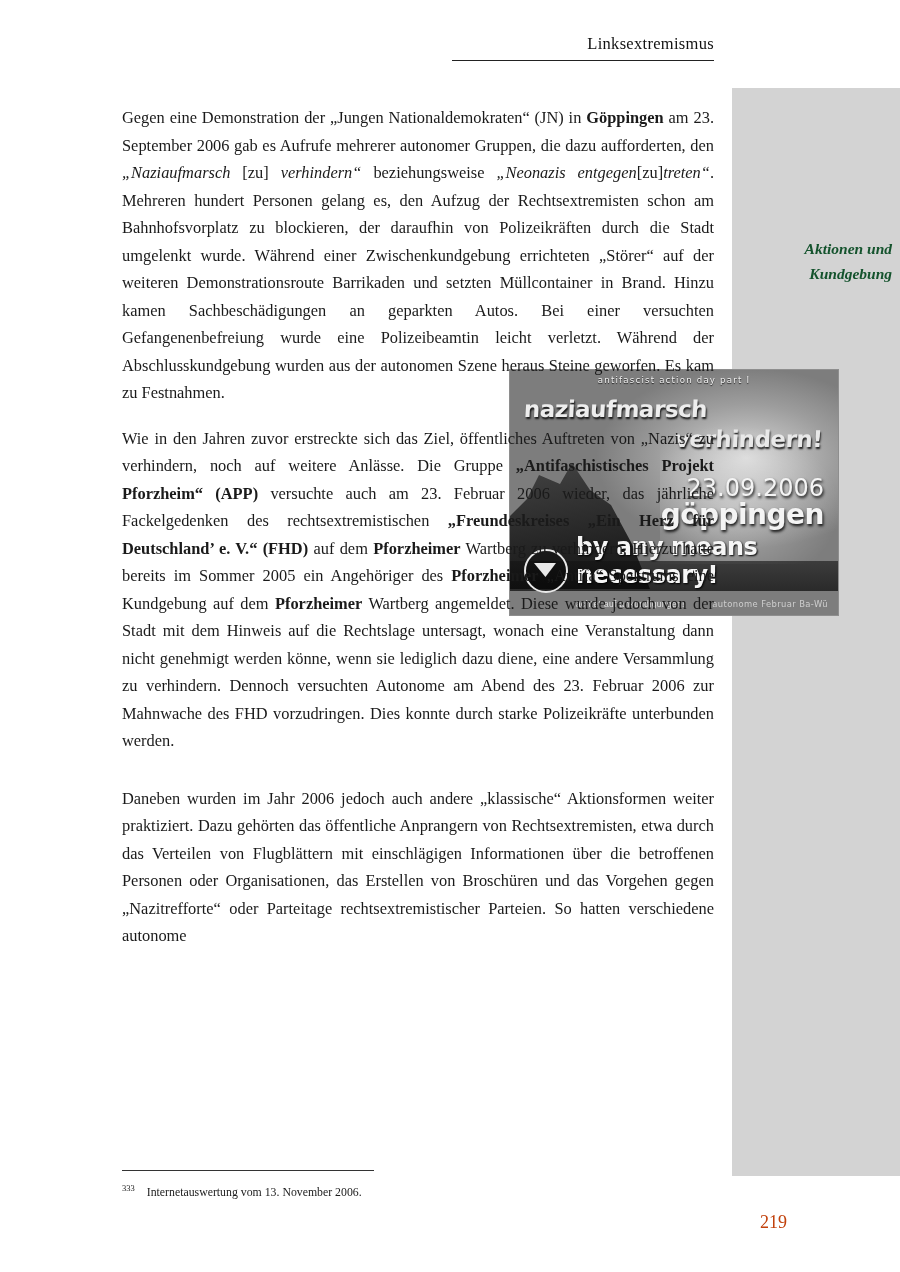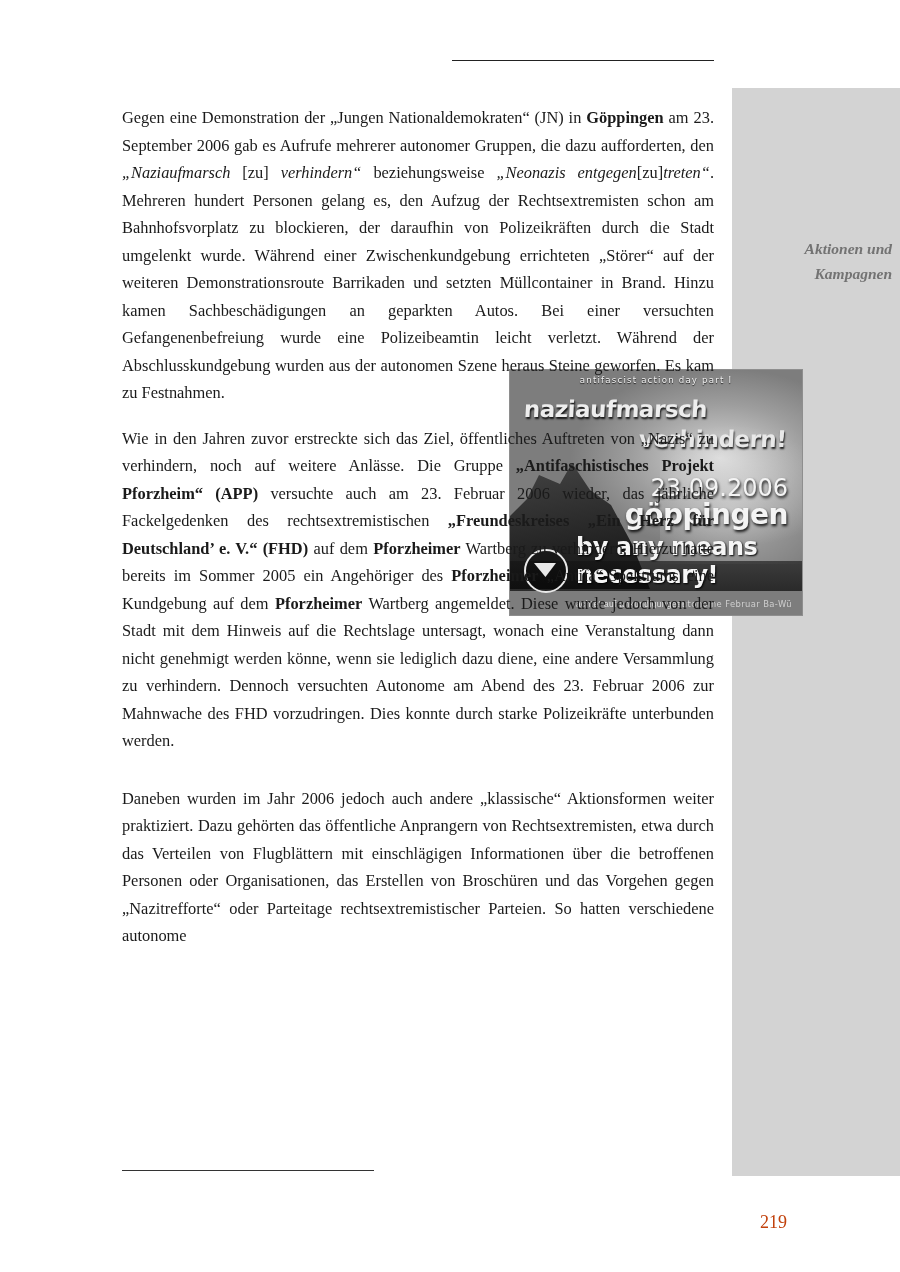--- a/index.html
+++ b/index.html
@@ -69,21 +69,21 @@
   sup.fn {
     font-size: 10px;
     vertical-align: super;
     line-height: 0;
   }
   
   .figure {
     position: absolute;
     left: 510px;
     top: 370px;
-    width: 292px;
+    width: 328px;
     height: 245px;
     background: #9a9a9a;
     overflow: hidden;
     box-shadow: 0 0 0 1px #8e8e8e;
   }
   .figure .sky {
     position: absolute;
     left: 0; top: 0; right: 0; height: 100%;
     background:
       radial-gradient(ellipse 150px 90px at 72% 36%, #d8d8d8 0%, #9d9d9d 60%, #7d7d7d 100%),
@@ -208,21 +208,21 @@
     position: absolute;
     left: 740px;
     top: 236px;
     width: 152px;
     text-align: right;
     font-family: "Liberation Serif", serif;
     font-weight: bold;
     font-style: italic;
     font-size: 15.5px;
     line-height: 25px;
-    color: #737373;
+    color: #14532d;
   }
   
   .fn-rule {
     position: absolute;
     left: 122px;
     top: 1170px;
     width: 252px;
     height: 1.1px;
     background: #333;
   }
@@ -247,25 +247,26 @@
     color: #c2410c;
   }
 </style>
 </head>
 <body>
 
 <div class="page">
 
   <div class="margin-band"></div>
 
+  <div class="runhead">Linksextremismus</div>
   <div class="runhead-rule"></div>
 
   <div class="marginal">
     <div>Aktionen und</div>
-    <div>Kampagnen</div>
+    <div>Kundgebung</div>
   </div>
 
   <div class="figure">
     <div class="sky"></div>
     <div class="smoke"></div>
     <div class="silhouette"></div>
     <div class="toptext">antifascist action day part I</div>
     <div class="line1">naziaufmarsch</div>
     <div class="line2">verhindern!</div>
     <div class="datetext">23.09.2006</div>
@@ -282,16 +283,17 @@
 
     <p class="body"><span>Gegen eine Demonstration der „Jungen Nationaldemokraten“ (JN) in </span><span class="bd">Göppingen</span><span> am 23. September 2006 gab es Aufrufe mehrerer autonomer Gruppen, die dazu aufforderten, den </span><span class="it">„Naziaufmarsch</span><span> [zu] </span><span class="it">verhindern“</span><span> beziehungsweise </span><span class="it">„Neonazis entgegen</span><span>[zu]</span><span class="it">treten“</span><span>. Mehreren hundert Personen gelang es, den Aufzug der Rechtsextremisten schon am Bahnhofsvorplatz zu blockieren, der daraufhin von Polizeikräften durch die Stadt umgelenkt wurde. Während einer Zwischenkundgebung errichteten „Störer“ auf der weiteren Demonstrationsroute Barrikaden und setzten Müllcontainer in Brand. Hinzu kamen Sachbeschädigungen an geparkten Autos. Bei einer versuchten Gefangenenbefreiung wurde eine Polizeibeamtin leicht verletzt. Während der Abschlusskundgebung wurden aus der autonomen Szene heraus Steine geworfen. Es kam zu Festnahmen.</span></p>
 
     <p class="body"><span>Wie in den Jahren zuvor erstreckte sich das Ziel, öffentliches Auftreten von „Nazis“ zu verhindern, noch auf weitere Anlässe. Die Gruppe </span><span class="bd">„Antifaschistisches Projekt Pforzheim“ (APP)</span><span> versuchte auch am 23. Februar 2006 wieder, das jährliche Fackelgedenken des rechtsextremistischen </span><span class="bd">„Freundeskreises „Ein Herz für Deutschland’ e. V.“ (FHD)</span><span> auf dem </span><span class="bd">Pforzheimer</span><span> Wartberg zu verhindern. Hierzu hatte bereits im Sommer 2005 ein Angehöriger des </span><span class="bd">Pforzheimer</span><span> „Antifa“-Spektrums eine Kundgebung auf dem </span><span class="bd">Pforzheimer</span><span> Wartberg angemeldet. Diese wurde jedoch von der Stadt mit dem Hinweis auf die Rechtslage untersagt, wonach eine Veranstaltung dann nicht genehmigt werden könne, wenn sie lediglich dazu diene, eine andere Versammlung zu verhindern. Dennoch versuchten Autonome am Abend des 23. Februar 2006 zur Mahnwache des FHD vorzudringen. Dies konnte durch starke Polizeikräfte unterbunden werden.</span></p>
 
     <p class="body">Daneben wurden im Jahr 2006 jedoch auch andere „klassische“ Aktionsformen weiter praktiziert. Dazu gehörten das öffentliche Anprangern von Rechtsextremisten, etwa durch das Verteilen von Flugblättern mit einschlägigen Informationen über die betroffenen Personen oder Organisationen, das Erstellen von Broschüren und das Vorgehen gegen „Nazitrefforte“ oder Parteitage rechtsextremistischer Parteien. So hatten verschiedene autonome</p>
 
   </div>
 
   <div class="fn-rule"></div>
+  <div class="footnote"><span class="num">333</span><span>Internetauswertung vom 13. November 2006.</span></div>
 
   <div class="folio">219</div>
 
 </div>
 
 </body></html>

